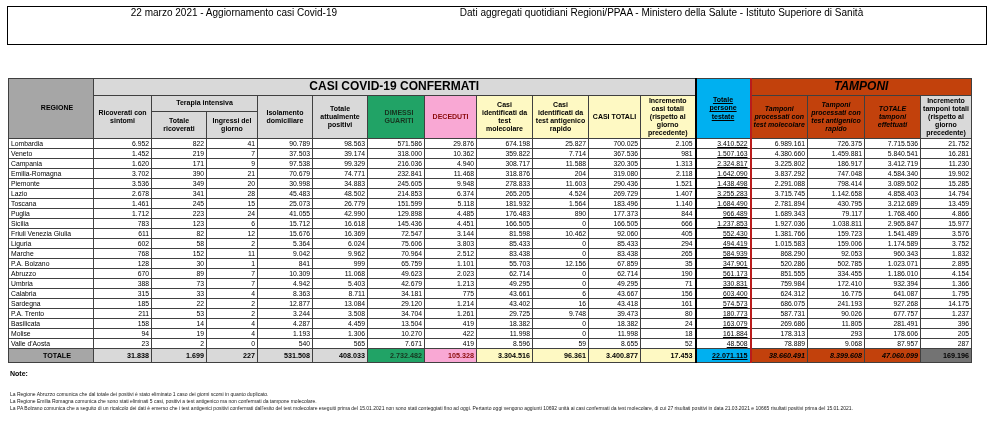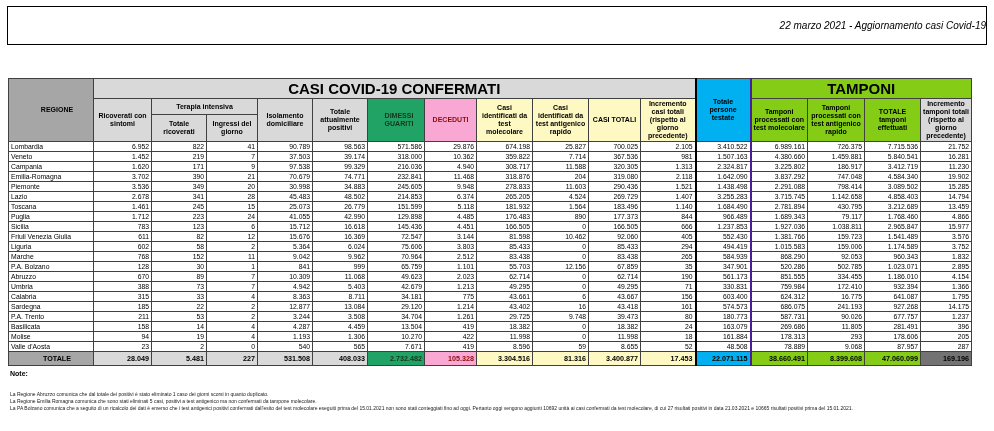--- a/index.html
+++ b/index.html
@@ -1,49 +1,50 @@
 <!DOCTYPE html>
 <html><head>
 <meta charset="utf-8">
 <style>
   html,body{margin:0;padding:0;background:#fff;}
   body{width:994px;height:431px;font-family:"Liberation Sans",sans-serif;color:#000;position:relative;}
   .titlebox{position:absolute;left:7px;top:6px;width:978px;height:37px;border:1px solid #000;
-    display:flex;flex-direction:column;justify-content:space-evenly;align-items:flex-end;font-style:italic;}
+    display:flex;flex-direction:row;justify-content:space-evenly;align-items:flex-start;}
   .titlebox .t1{font-size:10px;}
   .titlebox .t2{font-size:10px;}
   table{border-collapse:collapse;table-layout:fixed;position:absolute;left:8px;top:78px;
     border:1.5px solid #000;}
   th,td{border:1px solid #404040;padding:0 2px;overflow:hidden;white-space:nowrap;}
   th{font-size:7px;font-weight:bold;line-height:1.15;white-space:normal;padding:1px 2px;}
-  .band{font-size:15px;height:13px;}
+  .band{font-size:12px;height:13px;}
   .grey-band{background:#D9D9D9;}
   .grey-dark{background:#A6A6A6;padding-left:14px;}
   .grey-light{background:#D9D9D9;}
   .grey-mid{background:#737373;}
   .yellow{background:#fef9c3;}
   .green{background:#21A366;color:#17351f;padding-left:8px;}
   .red{background:#f9a8d4;color:#8a0b0b;}
   .cyan{background:#00B0F0;}
-  .peri{background:#84cc16;}
+  .peri{background:#c2410c;font-style:italic;}
   td{font-size:6.8px;height:9px;text-align:right;}
   td.region{text-align:left;}
   tr.totale td{font-weight:bold;font-size:7.2px;height:13px;}
   tr.totale td.region{text-align:center;}
   .thickL{border-left:2px solid #000;}
-  .thickR{border-right:2px solid #4c1d95;}
+  .thickR{border-right:2px solid #b91c1c;text-decoration:underline;}
   .notes{position:absolute;left:10px;top:370px;width:975px;}
   .notes .nt{font-size:7px;font-weight:bold;margin-bottom:14px;}
   .notes .nl{font-size:5px;line-height:1.35;color:#1a1a1a;}
 </style>
 </head>
 <body>
 
 <div class="titlebox">
   <div class="t1">22 marzo 2021 - Aggiornamento casi Covid-19</div>
+  <div class="t2">Dati aggregati quotidiani Regioni/PPAA - Ministero della Salute - Istituto Superiore di Sanità</div>
 </div>
 
 <table>
   <colgroup>
     <col style="width:85px">
       <col style="width:58px">
       <col style="width:55px">
       <col style="width:51px">
     <col style="width:55px">
       <col style="width:55px">
@@ -482,29 +483,29 @@
         <td>8.655</td>
         <td>52</td>
         <td class="thickL thickR">48.508</td>
         <td>78.889</td>
         <td>9.068</td>
         <td>87.957</td>
         <td>287</td>
       </tr>
       <tr class="totale">
         <td class="region grey-dark">TOTALE</td>
-        <td class="grey-light">28.049</td>
-        <td class="grey-light">5.481</td>
+        <td class="grey-light">31.838</td>
+        <td class="grey-light">1.699</td>
         <td class="grey-light">227</td>
         <td class="grey-light">531.508</td>
         <td class="grey-light">408.033</td>
         <td class="green">2.732.482</td>
         <td class="red">105.328</td>
         <td class="yellow">3.304.516</td>
-        <td class="yellow">81.316</td>
+        <td class="yellow">96.361</td>
         <td class="yellow">3.400.877</td>
         <td class="yellow">17.453</td>
         <td class="thickL thickR cyan">22.071.115</td>
         <td class="peri">38.660.491</td>
         <td class="peri">8.399.608</td>
         <td class="peri">47.060.099</td>
         <td class="grey-mid">169.196</td>
       </tr>
     </tbody>
 </table>

